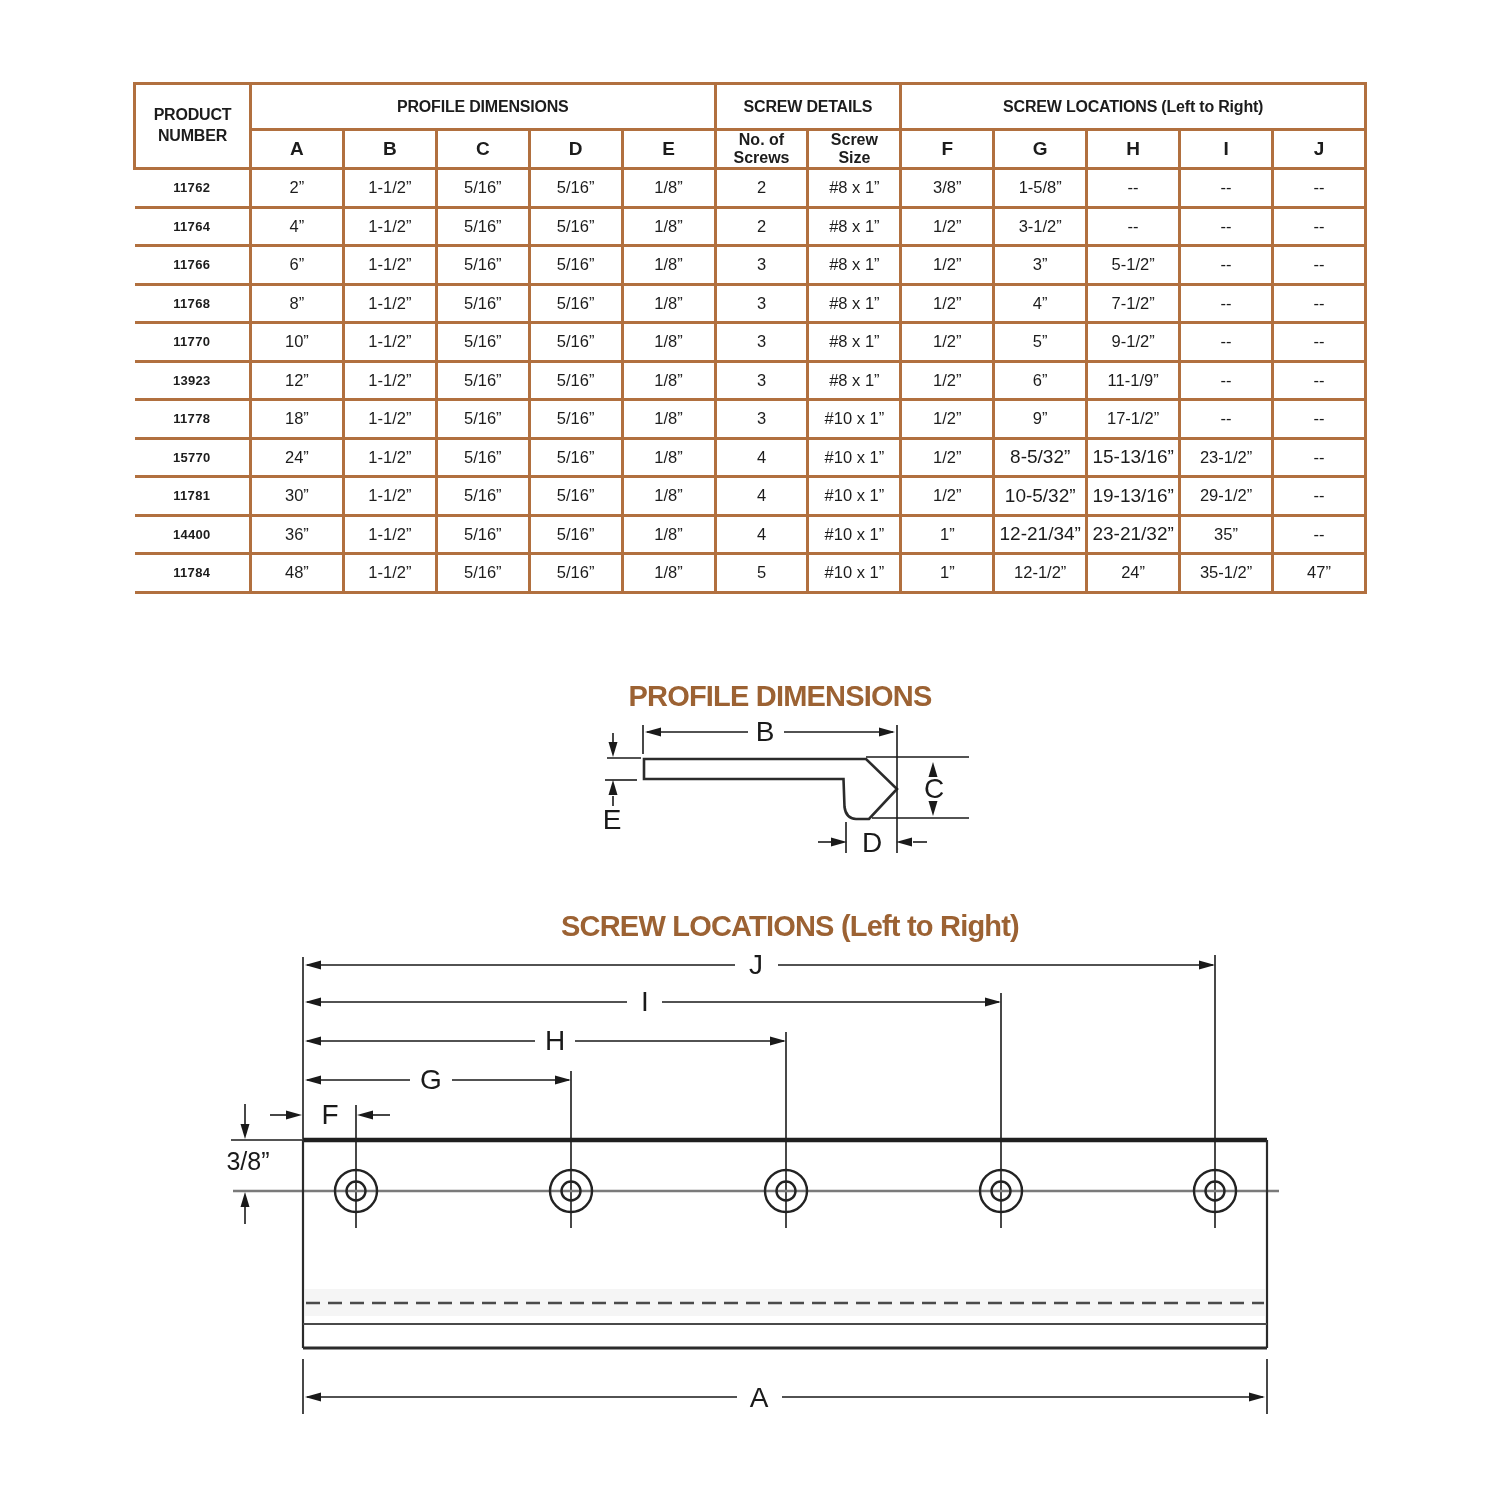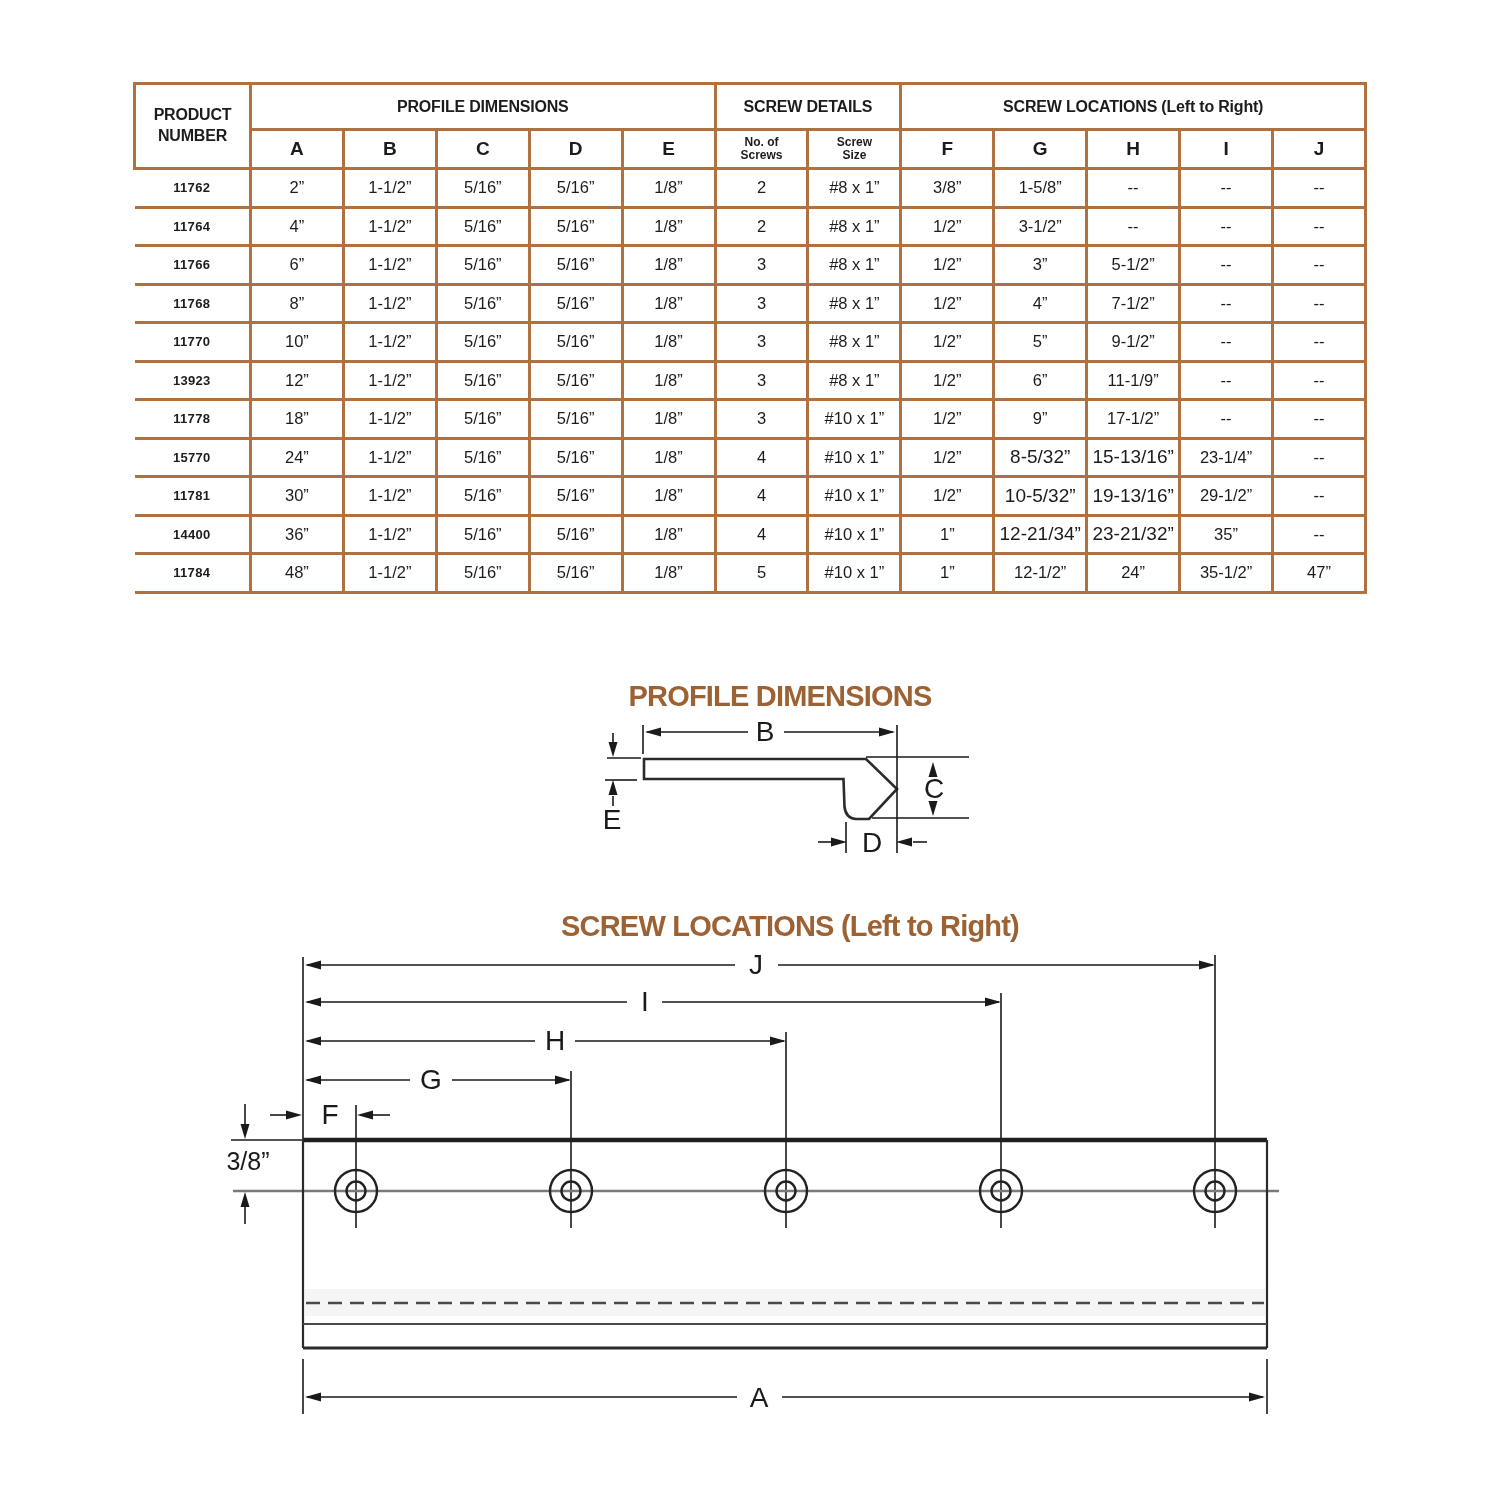--- a/index.html
+++ b/index.html
@@ -18,21 +18,21 @@
     border-collapse:collapse;table-layout:fixed;
   }
   table.spec th,table.spec td{
     border:3px solid var(--brown-line);
     text-align:center;vertical-align:middle;
     color:var(--ink);padding:0 2px;overflow:hidden;
   }
   thead th{color:var(--brown-text);font-weight:bold;}
   tr.group-row th{height:43px;font-size:16px;letter-spacing:-0.2px;}
   tr.sub-row th{height:36px;font-size:19px;white-space:pre-line;}
-  tr.sub-row th.small-head{font-size:12px;line-height:1.1;}
+  tr.sub-row th.small-head{font-size:16px;line-height:1.1;}
   th.product-header{
     border-top:none;border-left:none;
     font-size:19.5px;white-space:pre-line;line-height:1.3;
   }
   tbody td{height:35.5px;font-size:16.5px;}
   tbody td.product{font-weight:bold;font-size:13px;border-left:none;letter-spacing:0.3px;}
   tbody td.small{font-size:19px;}
   
   .section-title{
     position:absolute;color:var(--brown-text);font-weight:bold;
@@ -191,21 +191,21 @@
           <td>24”</td>
           <td>1-1/2”</td>
           <td>5/16”</td>
           <td>5/16”</td>
           <td>1/8”</td>
           <td>4</td>
           <td>#10 x 1”</td>
           <td>1/2”</td>
           <td class="small">8-5/32”</td>
           <td class="small">15-13/16”</td>
-          <td>23-1/4”</td>
+          <td>23-1/2”</td>
           <td>--</td>
         </tr>
         <tr>
           <td class="product">11781</td>
           <td>30”</td>
           <td>1-1/2”</td>
           <td>5/16”</td>
           <td>5/16”</td>
           <td>1/8”</td>
           <td>4</td>

